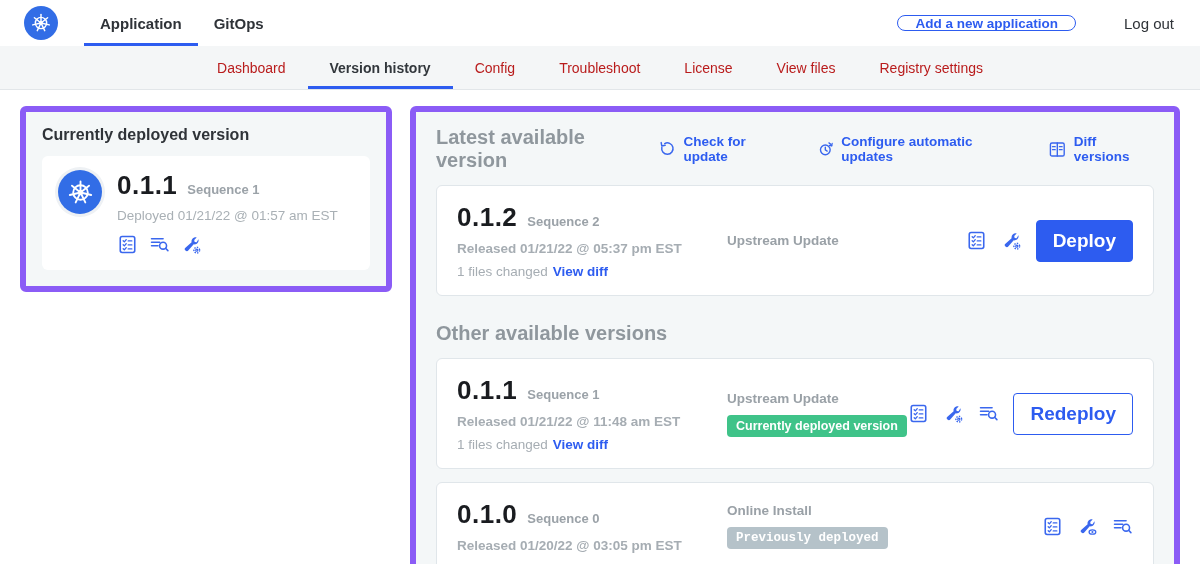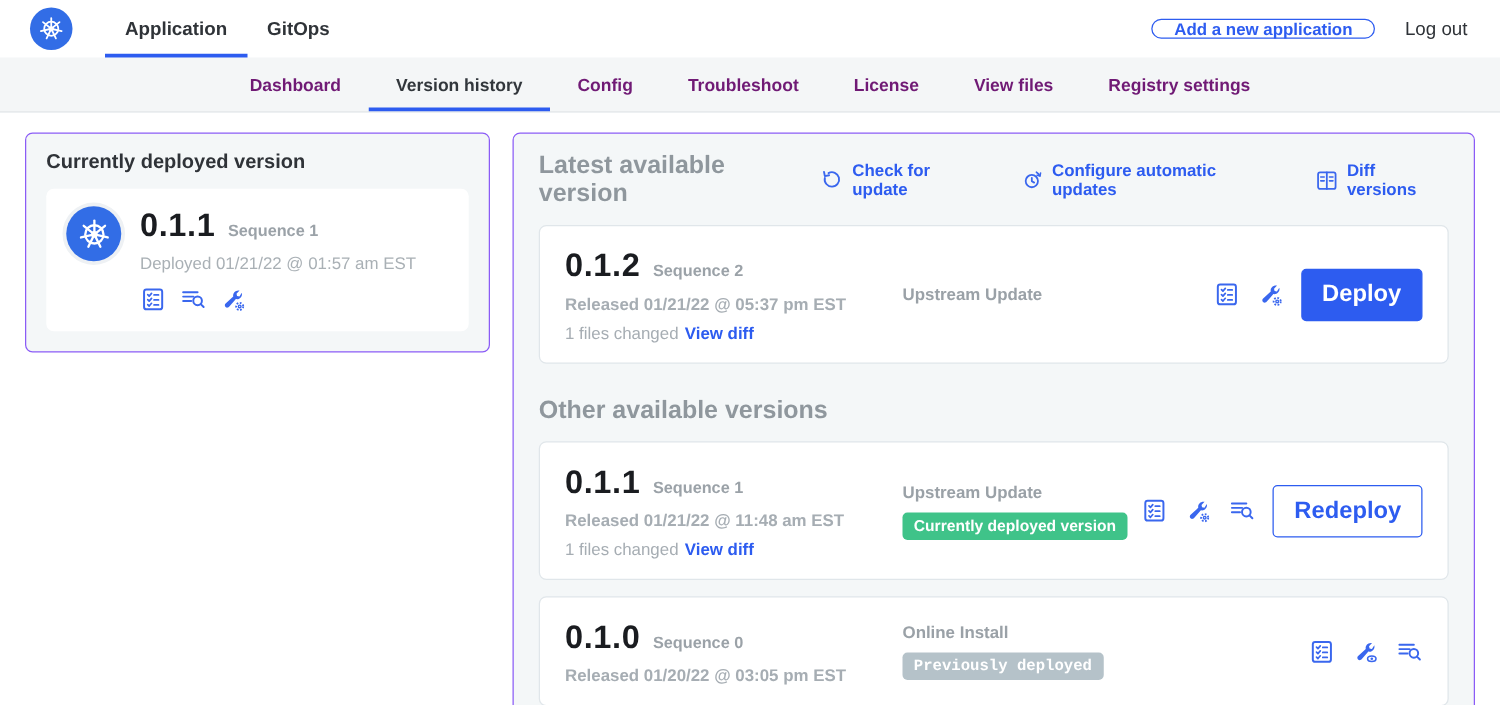--- a/index.html
+++ b/index.html
@@ -15,33 +15,33 @@
   .top-tabs { display:flex; align-items:stretch; }
   .top-tab { display:flex; align-items:center; padding:0 16px; font-size:15px;
     font-weight:700; color:#2f3338; border-bottom:3px solid transparent;
     padding-top:3px; cursor:pointer; }
   .top-tab.active { border-bottom-color:#2d5cf0; }
   .top-right { margin-left:auto; display:flex; align-items:center; gap:24px;
     margin-right:26px; }
   .add-app-btn { height:16px; padding:0 17px; border:1px solid #2d5cf0;
     border-radius:16px; background:#fff; color:#2d5cf0; font-weight:700;
     font-size:13.5px; cursor:pointer; font-family:inherit; }
-  .logout { font-size:15px; color:#2f3338; cursor:pointer; }
+  .logout { font-size:15px; color:#2f3338; cursor:pointer;margin-left:24px; }
 
   
   .subnav { height:44px; background:#f4f6f7; border-bottom:1px solid #e2e6e9;
     display:flex; justify-content:center; }
   .sub-tab { display:flex; align-items:center; padding:0 22px; font-size:14px;
-    color:#701a75; font-weight:700; border-bottom:3px solid transparent;
+    color:#b91c1c; font-weight:400; border-bottom:3px solid transparent;
     padding-top:3px; cursor:pointer; }
   .sub-tab.active { color:#32373c; font-weight:700; border-bottom-color:#2d5cf0; }
 
   
   .main { display:flex; align-items:flex-start; gap:18px; padding:16px 20px; }
-  .panel { background:#f4f7f8; border:1px solid #8b5cf6; border-radius:6px; }
+  .panel { background:#f4f7f8; border:6px solid #8b5cf6; border-radius:6px; }
 
   .left-panel { width:372px; padding:14px 16px 16px; }
   .lp-title { font-size:16px; font-weight:700; color:#2f3338; }
   .dep-card { background:#fff; border-radius:6px; margin-top:12px;
     padding:14px 16px 15px; display:flex; gap:15px; }
   .dep-logo { width:44px; height:44px; border-radius:50%; background:#326de6;
     display:flex; align-items:center; justify-content:center; flex:none;
     box-shadow:0 0 0 3px #eef1f4; }
   .dep-logo svg { width:31px; height:31px; }
   .vnum { font-size:26px; font-weight:800; color:#1a1c20; letter-spacing:.5px; }

